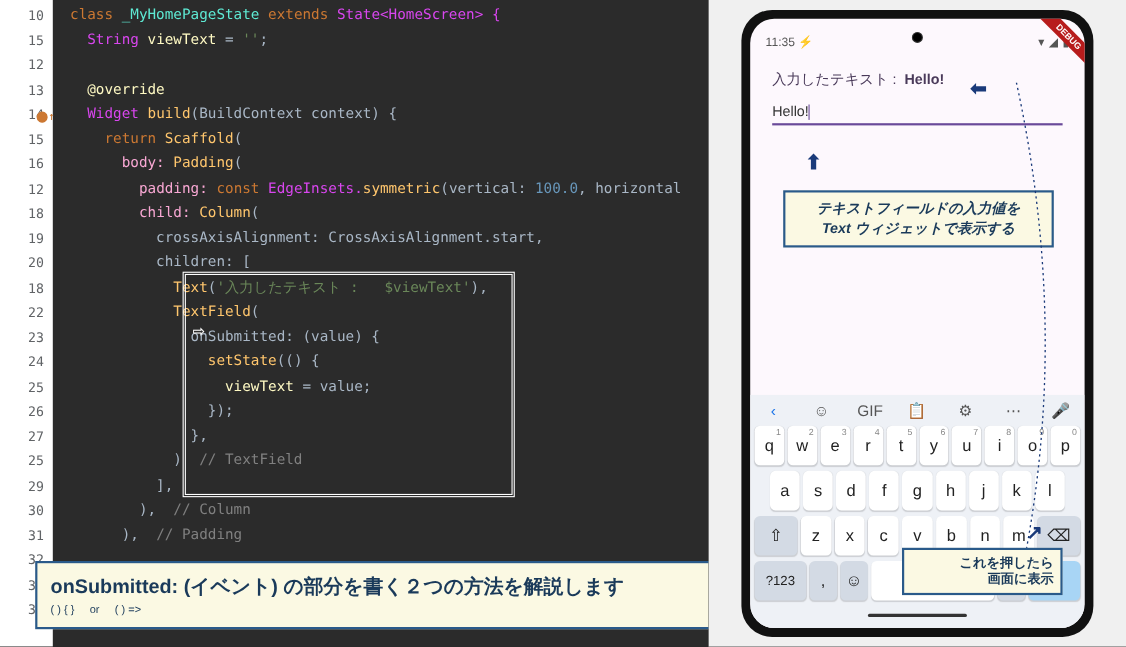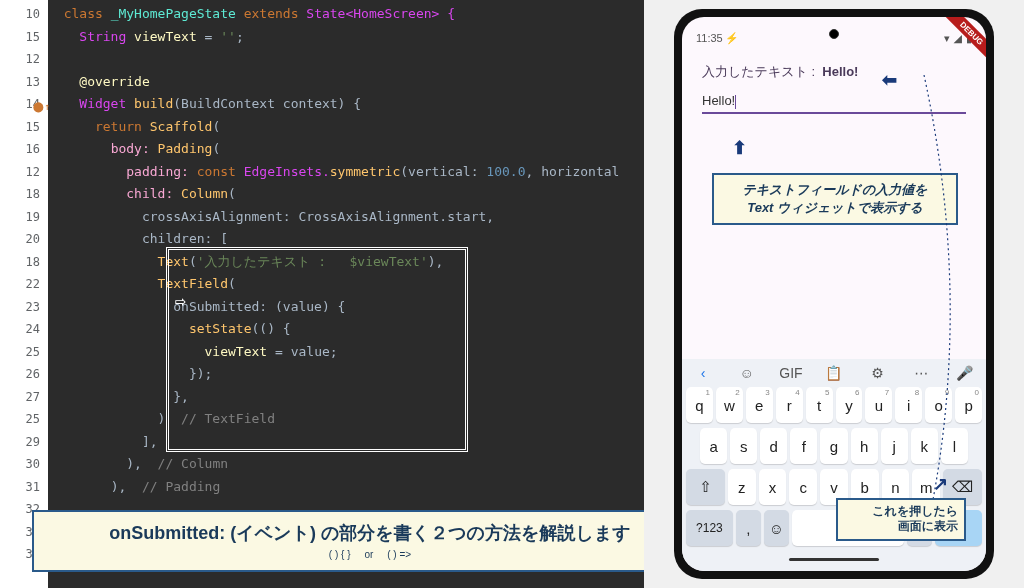--- a/index.html
+++ b/index.html
@@ -96,21 +96,21 @@
   left: 32px;
   bottom: 16px;
   width: 676px;
   padding: 8px 12px;
   background: #fbf9e3;
   border: 2px solid #2a5a8a;
   color: #1a3a5a;
   font-family: 'Meiryo', sans-serif;
   font-size: 18px;
   font-weight: bold;
-  text-align: center;
+  text-align: left;
   line-height: 1.5;
 }
 .explain-sub { font-size: 10px; font-weight: normal; }
 
 
 .phone-frame {
   width: 320px;
   height: 570px;
   background: #111;
   border-radius: 28px;
@@ -259,21 +259,21 @@
   height: 16px;
   display: flex;
   justify-content: center;
   align-items: center;
 }
 .nav-pill { width: 90px; height: 3px; background: #333; border-radius: 2px; }
 .note-box2 {
   position: absolute;
   right: 20px;
   bottom: 30px;
-  width: 130px;
+  width: 146px;
   padding: 4px 6px;
   background: #fbf9e3;
   border: 2px solid #2a5a8a;
   color: #1a3a5a;
   font-family: 'Meiryo', sans-serif;
   font-size: 12px;
   font-weight: bold;
   text-align: right;
   line-height: 1.3;
   z-index: 20;

